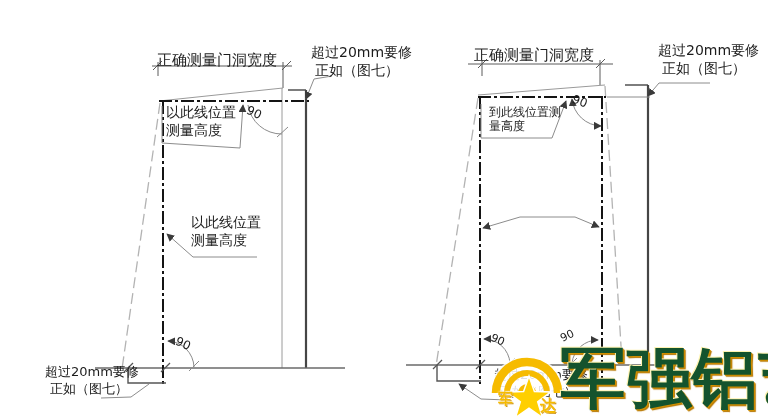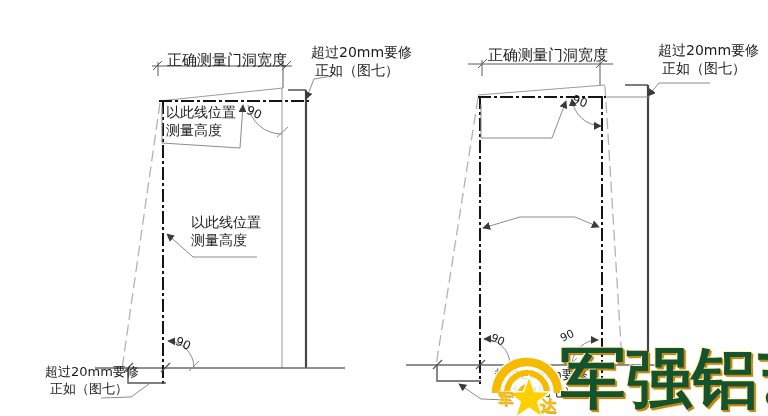--- a/index.html
+++ b/index.html
@@ -1,20 +1,20 @@
 <!DOCTYPE html>
 <html><head>
 <meta charset="utf-8">
 <style>
   html,body{margin:0;padding:0;background:#fff;}
   .stage{position:relative;width:768px;height:416px;background:#ffffff;overflow:hidden;
          font-family:"DejaVu Sans","Liberation Sans",sans-serif;color:#1c1c1c;}
   svg{position:absolute;left:0;top:0;}
   .t{position:absolute;white-space:nowrap;z-index:1;}
-  .title{font-size:15px;text-align:right;letter-spacing:0px;}
+  .title{font-size:15px;text-align:left;letter-spacing:0px;}
   .note{font-size:13px;line-height:17px;}
   .note .l2{padding-left:5px;}
   .note-r{font-size:14px;line-height:18px;}
   .note-r .l2{padding-left:4px;}
   .callout{font-size:14px;line-height:17.5px;}
   .callout-sm{font-size:12px;line-height:14px;}
   .angle{font-size:12px;transform-origin:left top;}
   .angle-sm{font-size:11px;transform-origin:left top;}
   .rot24{transform:rotate(24deg);}
   .rot20{transform:rotate(20deg);}
@@ -158,20 +158,24 @@
   <div class="t note-r" style="left:658px;top:41px;">
     <div>超过20mm要修</div>
     <div class="l2">正如（图七）</div>
   </div>
 
   <div class="t note" style="left:494px;top:366px;">
     <div>超过20mm要修</div>
     <div class="l2">正如（图七）</div>
   </div>
 
+  <div class="t callout-sm" style="left:489px;top:105px;">
+    <div>到此线位置测</div>
+    <div>量高度</div>
+  </div>
 
 
   <div class="t angle rot20" style="left:575px;top:92px;">90</div>
   <div class="t angle-sm rot24" style="left:494px;top:331px;">90</div>
   <div class="t angle-sm rotm26" style="left:558px;top:333px;">90</div>
 
   <svg class="logo-layer" style="left:488px;top:344px;" width="80" height="74" viewBox="0 0 80 74">
     <path d="M2,49 A37,37 0 0 1 76,49 Z" fill="#ffffff" opacity="0.85"></path>
     <path d="M8,49 A31,31 0 0 1 70,49" stroke="#f6bb00" stroke-width="8.5" fill="none"></path>
     <path d="M19,49 A20,20 0 0 1 59,49" stroke="#f6bb00" stroke-width="6" fill="none"></path>

